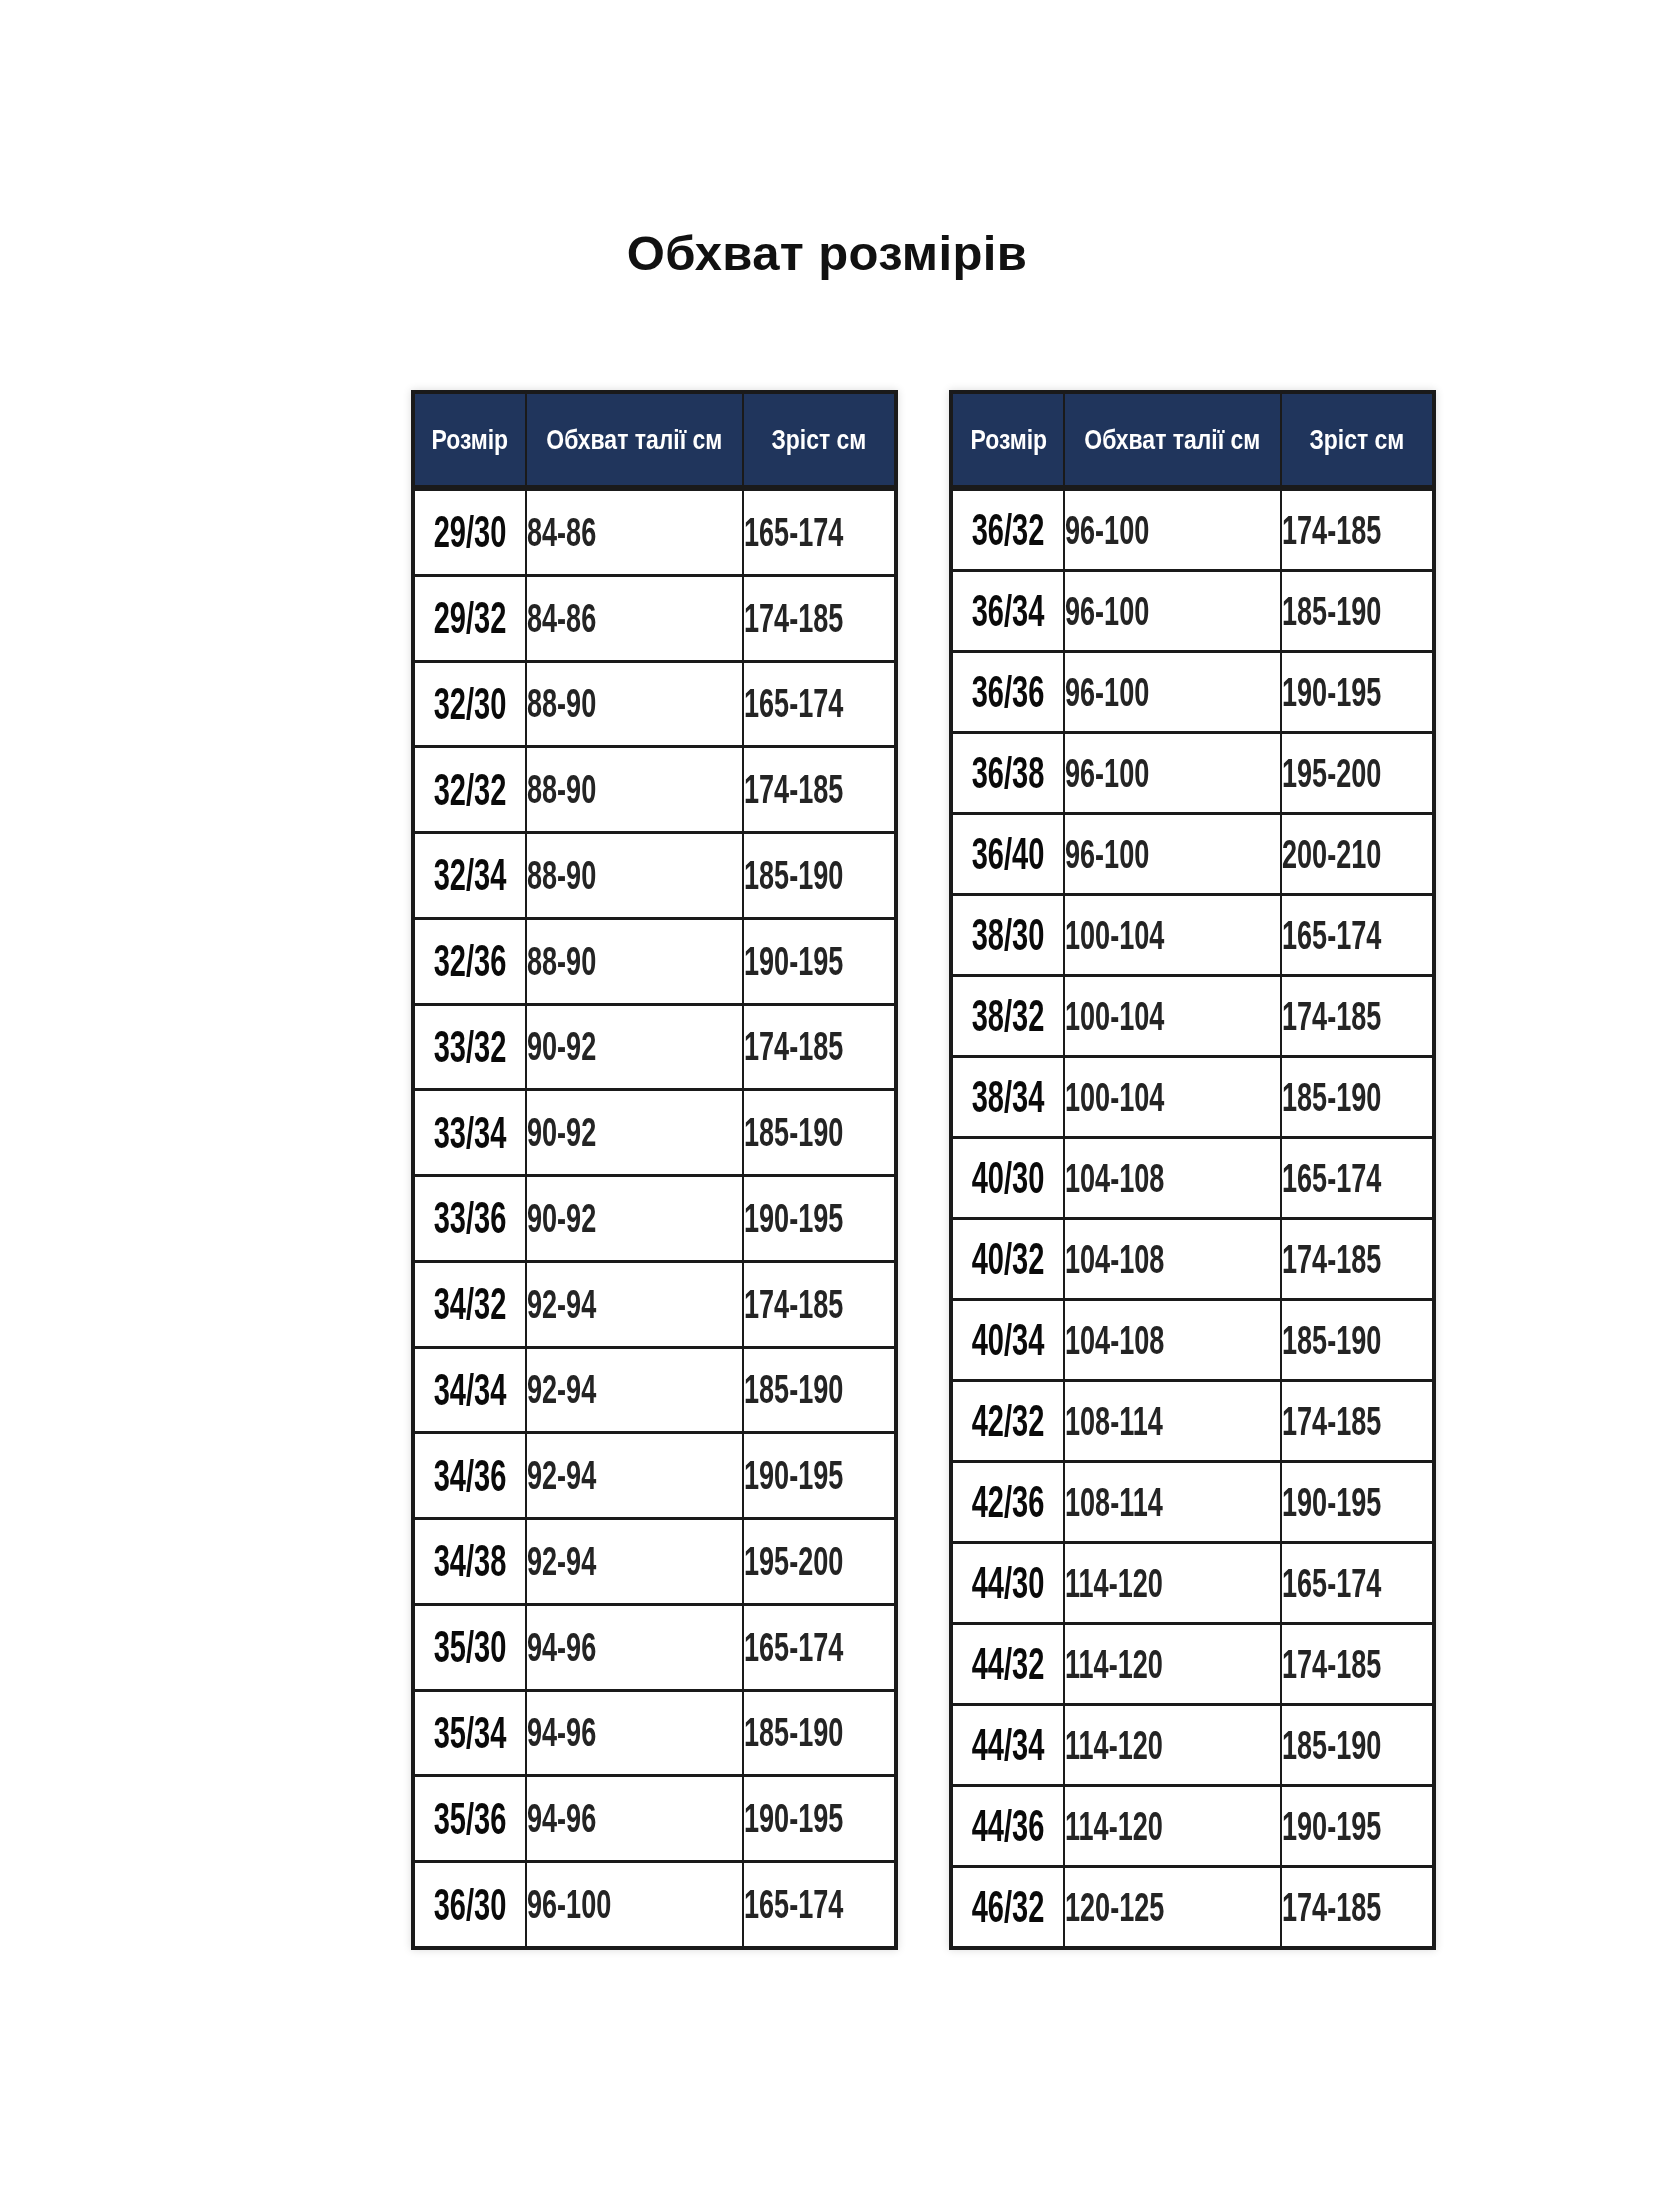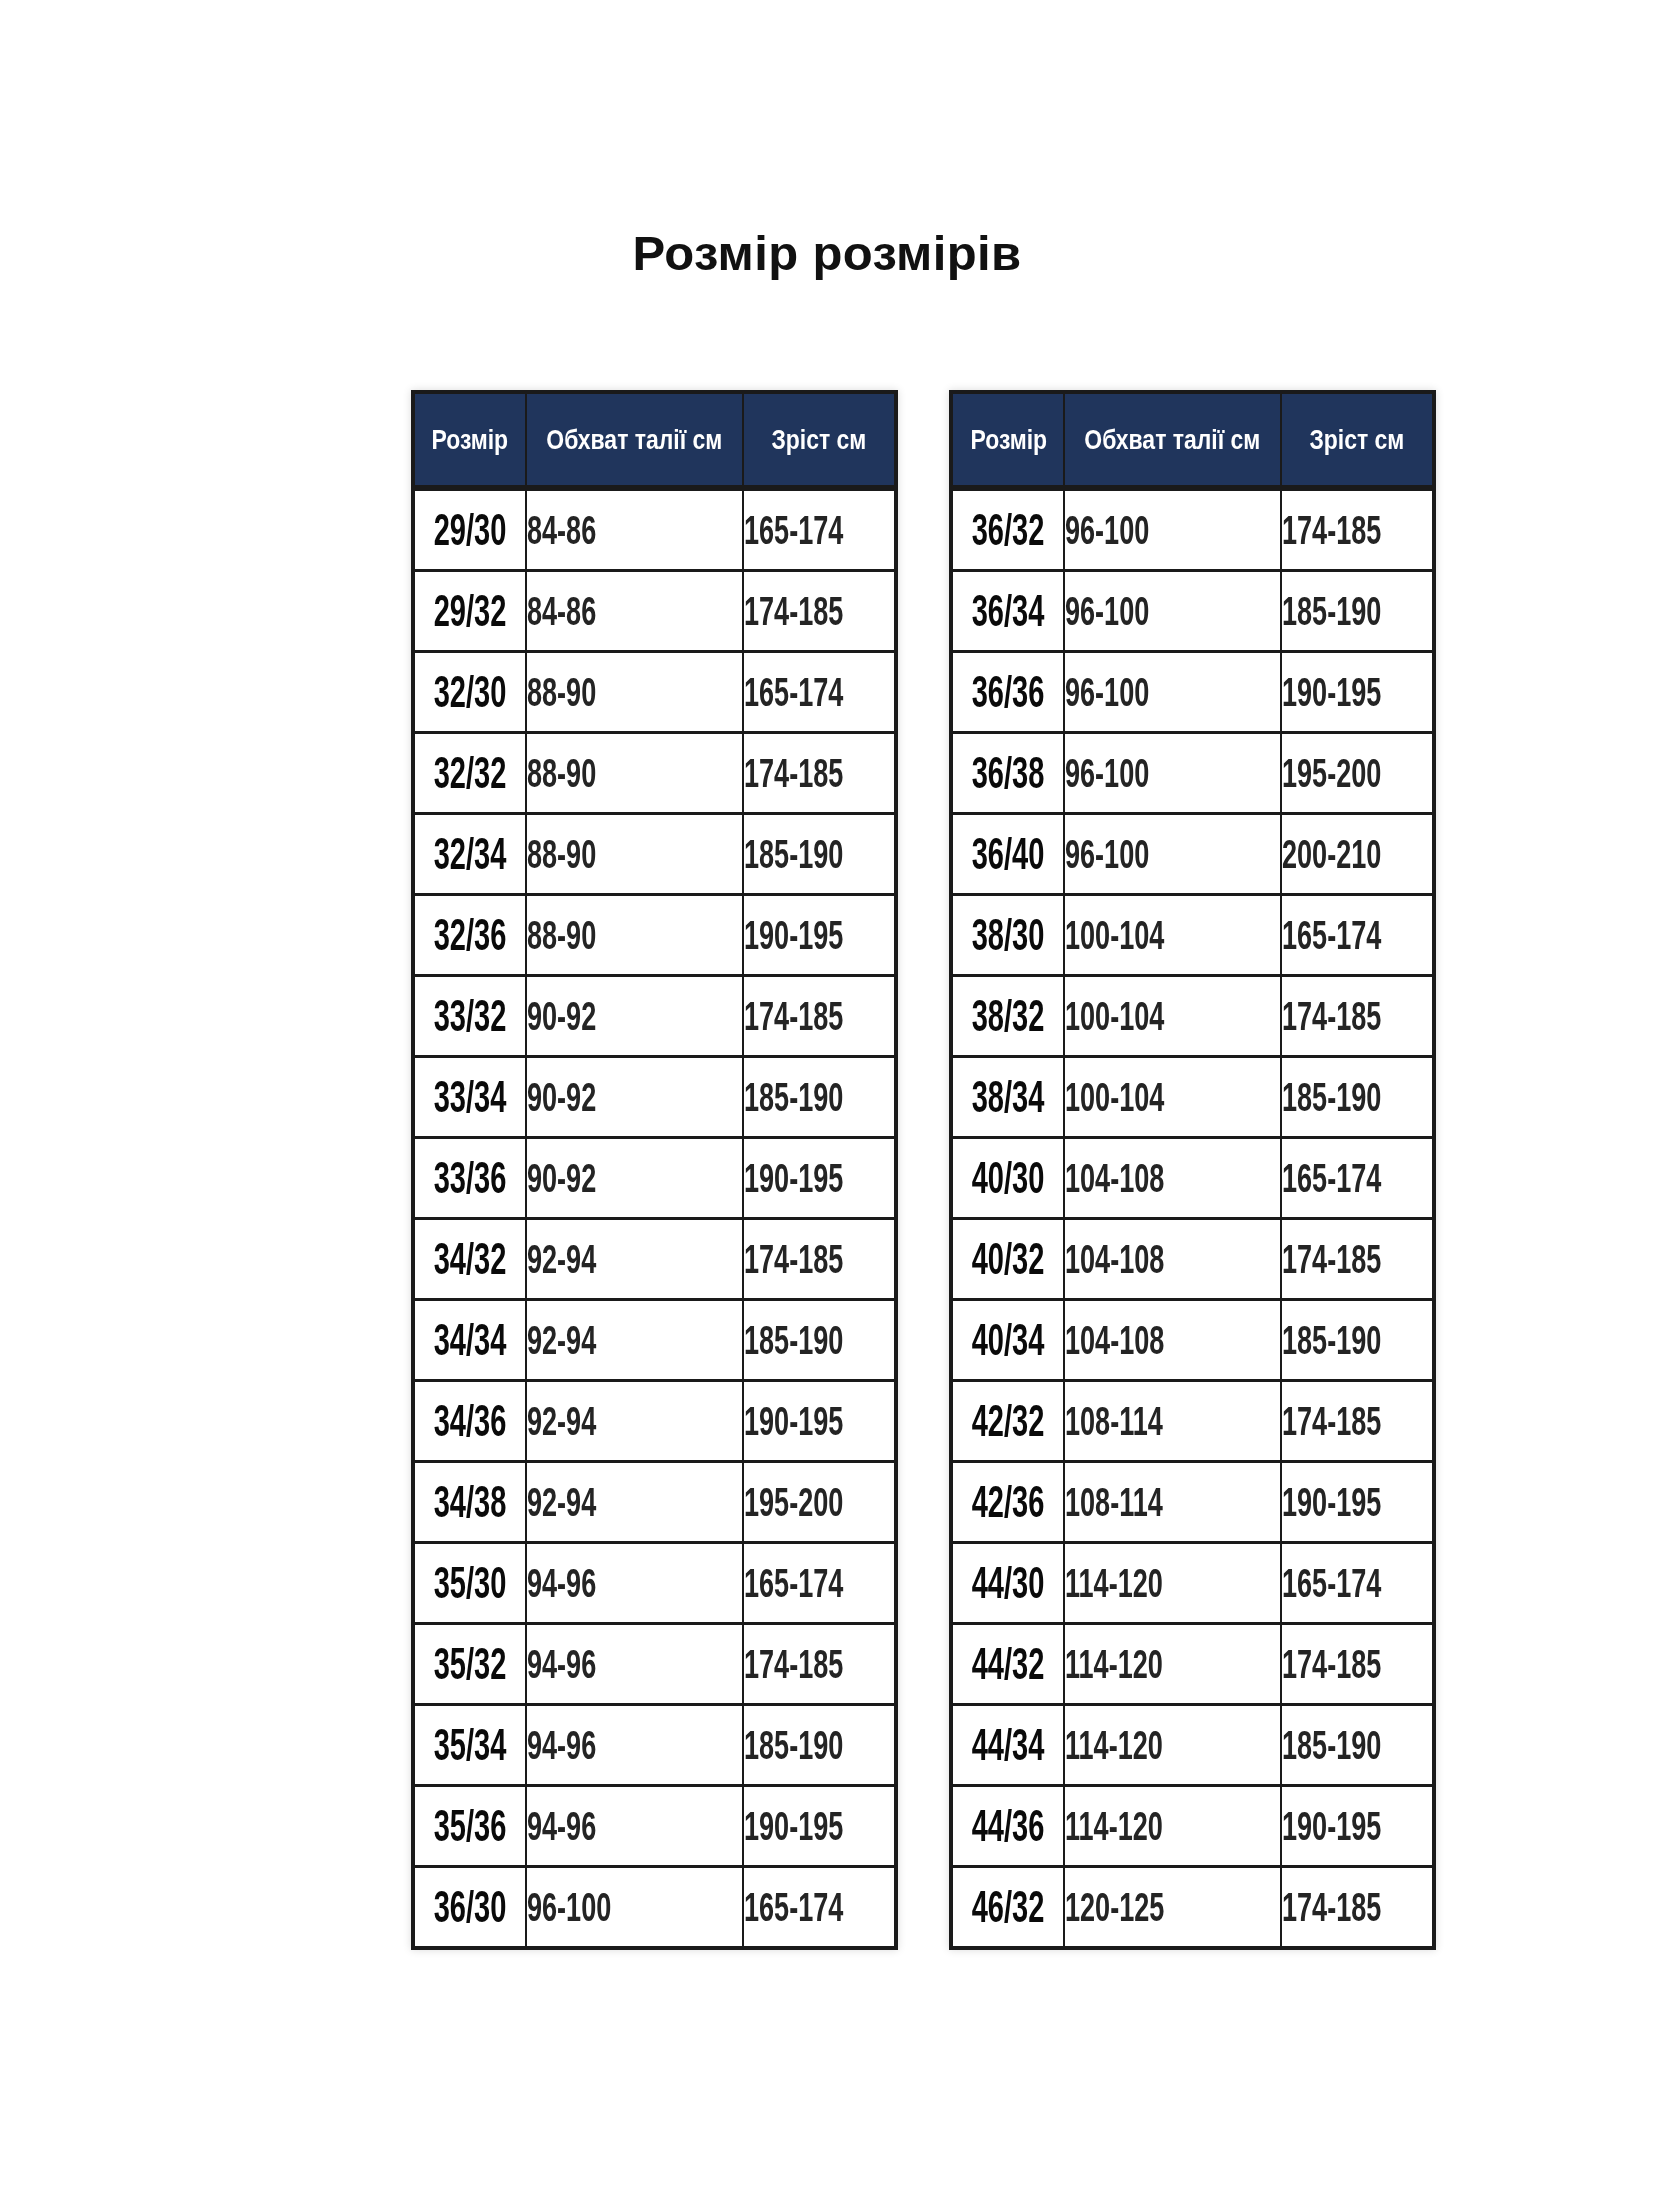--- a/index.html
+++ b/index.html
@@ -92,21 +92,21 @@
     font-weight: bold;
     color: var(--value-text, #242424);
     transform: scaleX(0.66);
     transform-origin: left center;
   }
 </style>
 </head>
 <body>
 
 <div class="page">
-  <h1 class="title">Розмір розмірів</h1>
+  <h1 class="title">Обхват розмірів</h1>
   <div class="tables">
     <table class="size-table">
       <colgroup>
         <col class="c-size">
           <col class="c-waist">
           <col class="c-height">
       </colgroup>
     <thead>
           <tr>
             <th><span class="cond hdr-text">Розмір</span></th>
@@ -177,25 +177,20 @@
           </tr>
           <tr>
             <td class="size-cell"><span class="cond size-text">34/38</span></td>
             <td class="val-cell"><span class="cond val-text">92-94</span></td>
             <td class="val-cell"><span class="cond val-text">195-200</span></td>
           </tr>
           <tr>
             <td class="size-cell"><span class="cond size-text">35/30</span></td>
             <td class="val-cell"><span class="cond val-text">94-96</span></td>
             <td class="val-cell"><span class="cond val-text">165-174</span></td>
-          </tr>
-          <tr>
-            <td class="size-cell"><span class="cond size-text">35/32</span></td>
-            <td class="val-cell"><span class="cond val-text">94-96</span></td>
-            <td class="val-cell"><span class="cond val-text">174-185</span></td>
           </tr>
           <tr>
             <td class="size-cell"><span class="cond size-text">35/34</span></td>
             <td class="val-cell"><span class="cond val-text">94-96</span></td>
             <td class="val-cell"><span class="cond val-text">185-190</span></td>
           </tr>
           <tr>
             <td class="size-cell"><span class="cond size-text">35/36</span></td>
             <td class="val-cell"><span class="cond val-text">94-96</span></td>
             <td class="val-cell"><span class="cond val-text">190-195</span></td>

